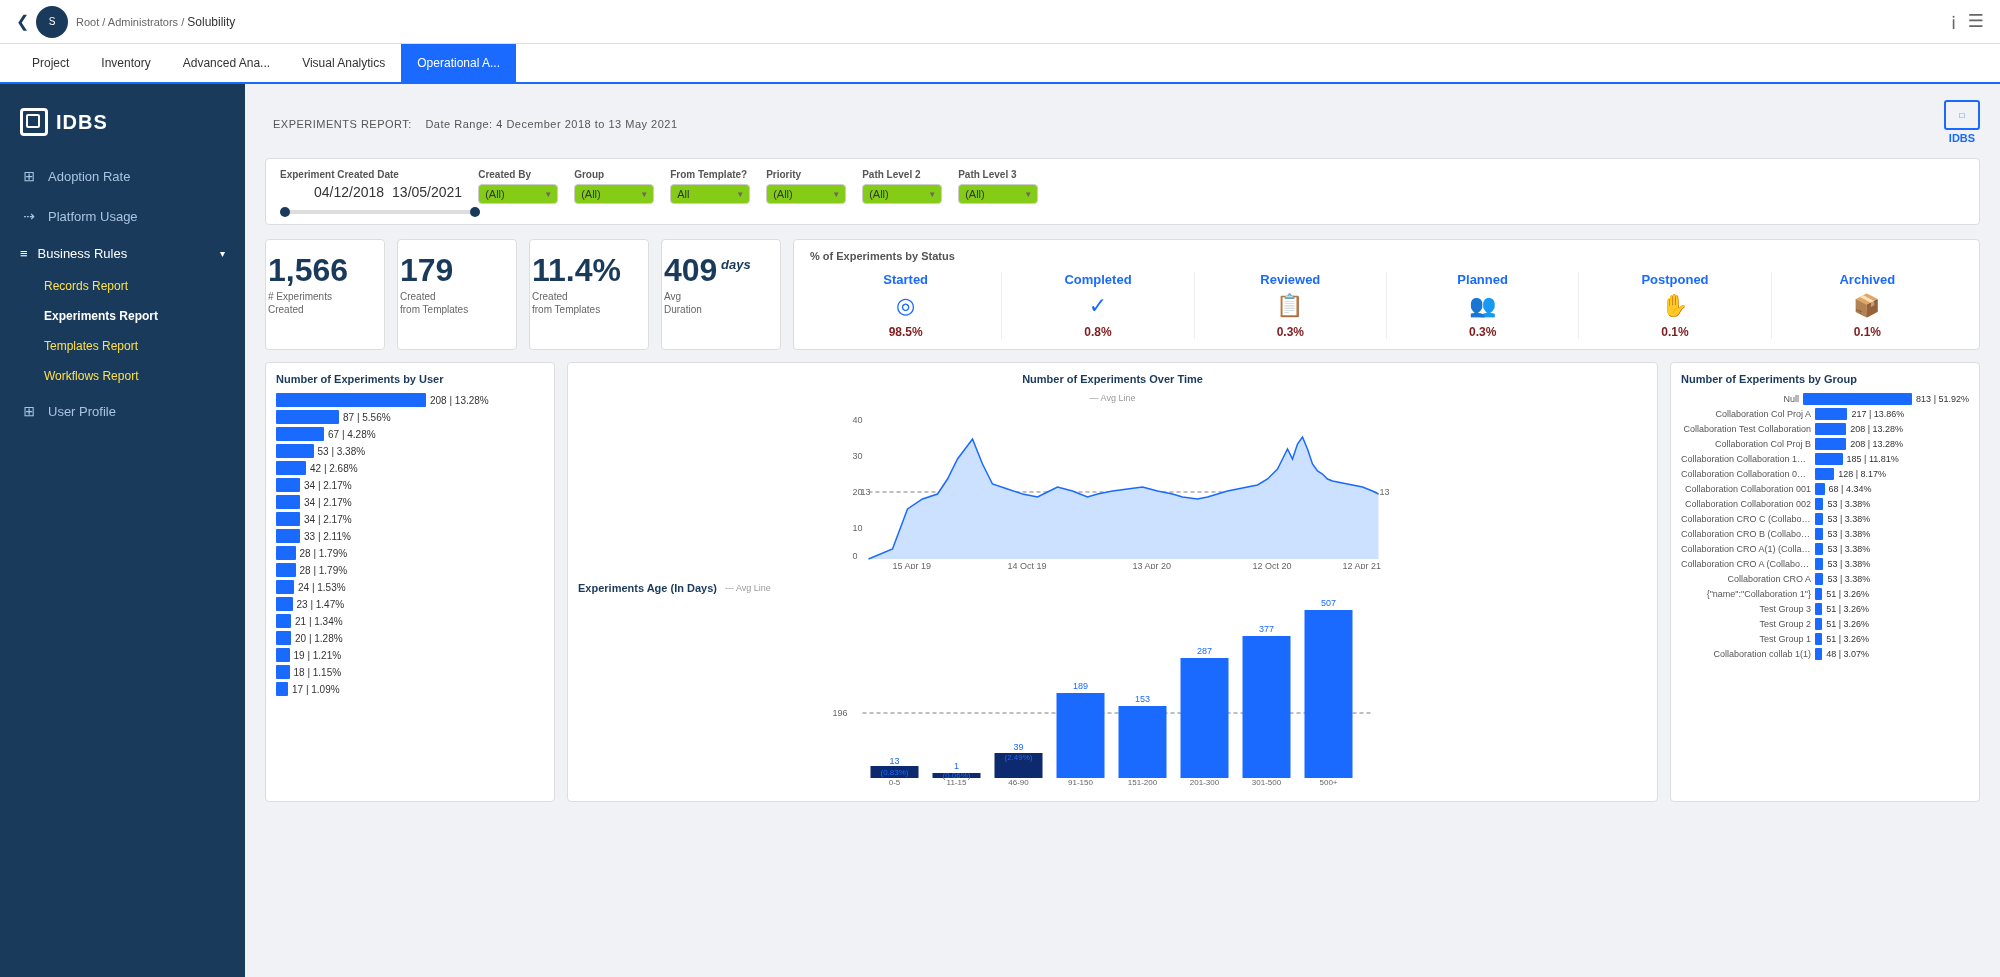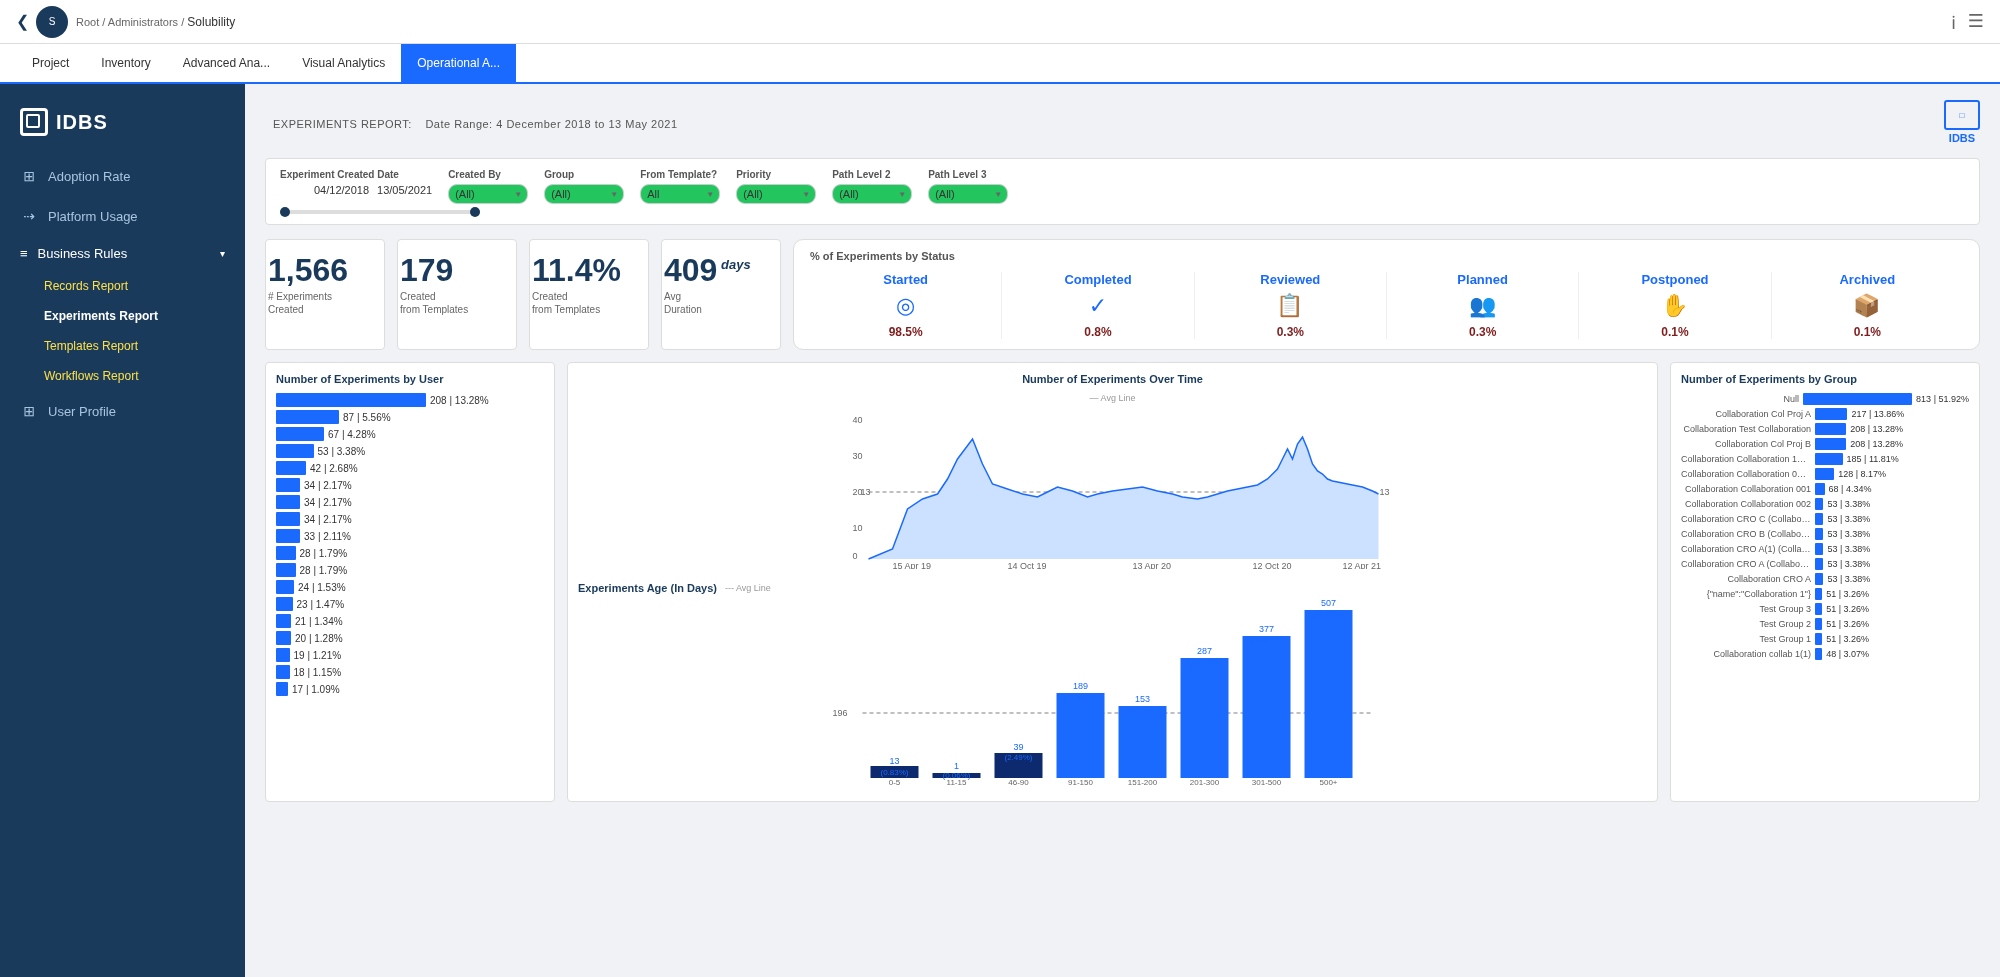--- a/index.html
+++ b/index.html
@@ -42,35 +42,35 @@
     .report-header { display: flex; align-items: center; justify-content: space-between; margin-bottom: 14px; }
     .report-title { font-size: 18px; font-weight: 700; color: #1a3a5c; letter-spacing: 0.5px; }
     .report-title span { font-size: 11px; font-weight: 400; color: #555; margin-left: 8px; }
     .idbs-logo { text-align: right; }
 
     
     .filter-row { background: #fff; border: 1px solid #ddd; border-radius: 4px; padding: 10px 14px; margin-bottom: 14px; }
     .filter-row-top { display: flex; gap: 16px; align-items: flex-start; flex-wrap: wrap; }
     .filter-group { display: flex; flex-direction: column; gap: 4px; }
     .filter-label { font-size: 10px; color: #555; font-weight: 600; }
-    .filter-select { font-size: 11px; border: 1px solid #ccc; border-radius: 9px; padding: 3px 20px 3px 6px; background: #22c55e; appearance: none; cursor: pointer; min-width: 80px; color: #333; }
+    .filter-select { font-size: 11px; border: 1px solid #ccc; border-radius: 4px; padding: 3px 20px 3px 6px; background: #84cc16; appearance: none; cursor: pointer; min-width: 80px; color: #333; }
     .filter-select-wrapper { position: relative; display: inline-block; }
     .filter-select-wrapper::after { content: '▼'; font-size: 8px; position: absolute; right: 6px; top: 50%; transform: translateY(-50%); color: #666; pointer-events: none; }
-    .filter-range { font-size: 11px; color: #333; display: flex; gap: 8px; padding-left: 34px; }
+    .filter-range { font-size: 14px; color: #333; display: flex; gap: 8px; padding-left: 34px; }
     .range-slider-row { margin-top: 6px; display: flex; align-items: center; }
     .range-track { width: 200px; height: 4px; background: #ddd; border-radius: 2px; position: relative; }
     .range-thumb { width: 10px; height: 10px; background: #1a3a5c; border-radius: 50%; position: absolute; top: -3px; cursor: pointer; }
 
     
     .stats-status-row { display: flex; gap: 12px; margin-bottom: 12px; }
     .stats-box { background: #fff; border: 1px solid #ddd; border-radius: 4px; padding: 14px 2px; display: flex; flex-direction: column; align-items: flex-start; min-width: 120px; }
     .stat-number { font-size: 32px; font-weight: 700; color: #1a3a5c; line-height: 1; }
     .stat-number sup { font-size: 14px; }
     .stat-label { font-size: 10px; color: #666; margin-top: 4px; line-height: 1.3; }
-    .status-box { flex: 1; background: #fff; border: 1px solid #ddd; border-radius: 10px; padding: 10px 16px; }
+    .status-box { flex: 1; background: #fff; border: 1px solid #ddd; border-radius: 4px; padding: 10px 16px; }
     .status-title { font-size: 11px; color: #555; font-weight: 600; margin-bottom: 10px; }
     .status-items { display: flex; gap: 0; }
     .status-item { display: flex; flex-direction: column; align-items: center; flex: 1; padding: 0 8px; border-right: 1px solid #eee; }
     .status-item:last-child { border-right: none; }
     .status-name { font-size: 13px; color: #1a6aff; font-weight: 600; margin-bottom: 6px; }
     .status-icon { font-size: 22px; color: #1a6aff; margin-bottom: 6px; }
     .status-pct { font-size: 12px; color: #7f1d1d; font-weight: 600; }
 
     
     .charts-row { display: flex; gap: 12px; margin-bottom: 0; }

